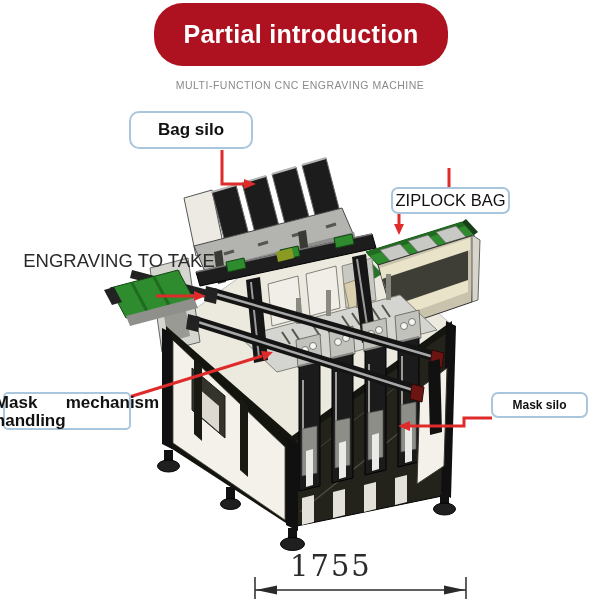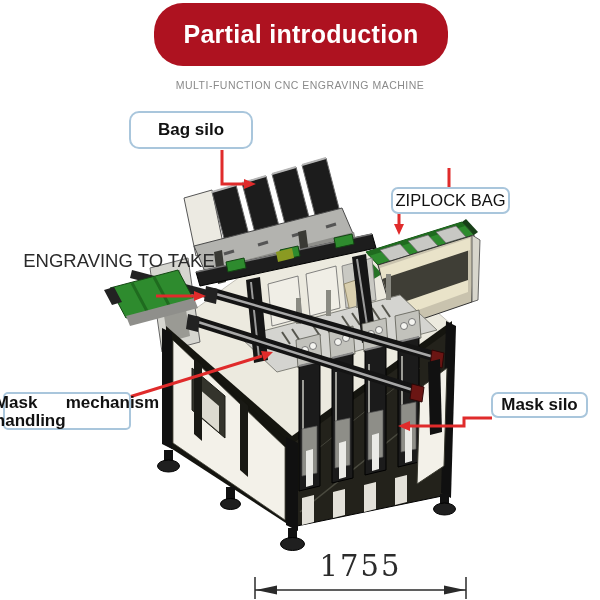--- a/index.html
+++ b/index.html
@@ -22,27 +22,27 @@
     position:absolute;background:#fff;
     border:2px solid var(--label-border-blue,#a9c6dc);
     color:#111;display:flex;align-items:center;justify-content:center;
     box-sizing:border-box;
   }
   #box-bag-silo{left:129px;top:111px;width:124px;height:38px;border-radius:10px;font-weight:bold;font-size:17px;}
   #box-ziplock{left:391px;top:139px;width:119px;height:27px;border-radius:7px;font-size:16.5px;margin-top:48px;}
   #box-mask-handling{left:3px;top:392px;width:128px;height:38px;border-radius:5px;
     font-weight:bold;font-size:17px;line-height:18px;
     flex-direction:row;align-items:flex-start;padding-left:20px;}
-  #box-mask-silo{left:491px;top:392px;width:97px;height:26px;border-radius:7px;font-weight:bold;font-size:17px;}
+  #box-mask-silo{left:491px;top:392px;width:97px;height:26px;border-radius:7px;font-weight:bold;font-size:12px;}
   .mech-label{
     position:absolute;left:0;top:251px;width:238px;text-align:center;
     font-size:18.5px;line-height:20px;color:#2a2a2a;
   }
   .dim-text{
-    position:absolute;left:290px;top:549px;width:141px;text-align:center;
+    position:absolute;left:290px;top:549px;width:141px;
     font-family:"DejaVu Serif", serif;font-size:29px;color:#2b2b2b;letter-spacing:2px;
   }
   svg.scene{position:absolute;left:0;top:0;}
 </style>
 </head>
 <body>
 
 <svg class="scene" width="600" height="600" viewBox="0 0 600 600">
 
   <g>

